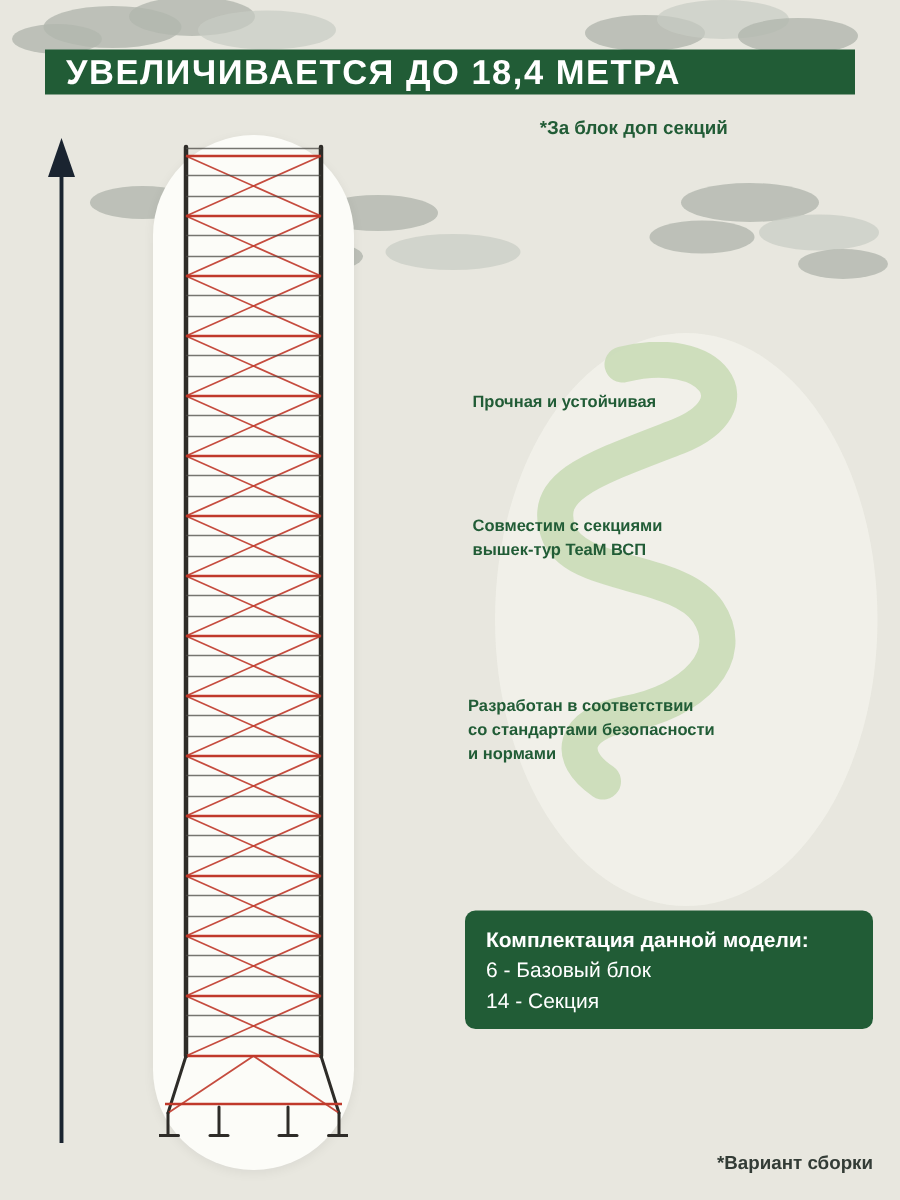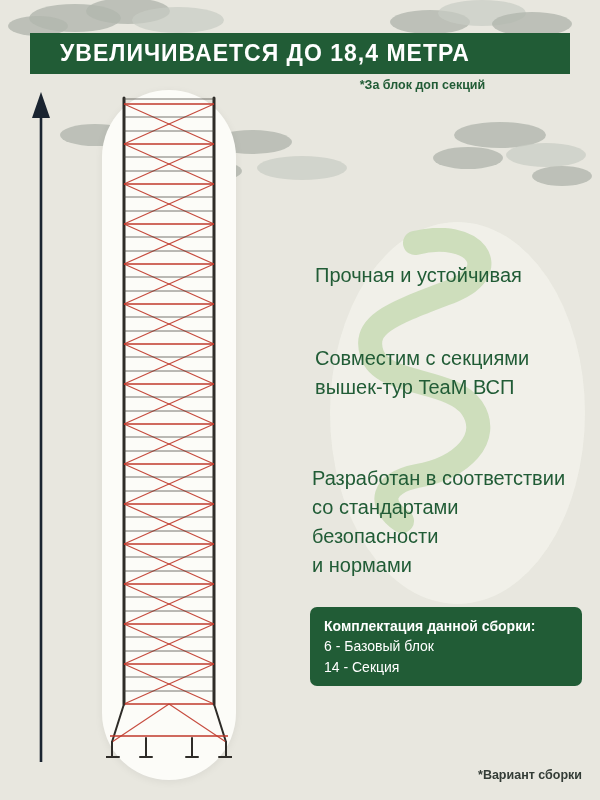--- a/index.html
+++ b/index.html
@@ -11,22 +11,22 @@
   body{font-family:"Liberation Sans",sans-serif;background:var(--bg)}
   .page{position:relative;width:600px;height:800px;overflow:hidden;background:var(--bg)}
 
   .clouds{position:absolute;left:0;top:0;z-index:0}
   .cloud{fill:var(--cloud);opacity:.8}
   .cloud.light{fill:#c8ccc3;opacity:.7}
 
   .blob{position:absolute;left:330px;top:222px;width:255px;height:382px;
     background:#f5f4ed;border-radius:50%;opacity:.68;z-index:1}
 
-  .banner{position:absolute;left:30px;top:33px;width:540px;height:41px;
-    background:var(--green);display:flex;align-items:center;padding-left:30px;z-index:4}
+  .banner{position:absolute;left:30px;top:33px;width:540px;height:30px;
+    background:var(--green);display:flex;align-items:center;padding-left:14px;z-index:4}
   .banner-title{color:#fff;font-size:23px;font-weight:700;letter-spacing:1px}
 
   .banner-note{position:absolute;left:340px;top:78px;width:165px;text-align:center;
     color:var(--green);font-size:12.5px;font-weight:600;z-index:4}
 
   .arrow-svg{position:absolute;left:28px;top:90px;z-index:3}
   .arrow-line{stroke:#1a2430;stroke-width:2.6}
   .arrow-head{fill:#1a2430}
 
   .capsule{position:absolute;left:102px;top:90px;width:134px;height:690px;
@@ -36,21 +36,21 @@
   .rail{stroke:var(--frame);stroke-width:3;stroke-linecap:round}
   .leg{stroke:var(--frame);stroke-width:2;stroke-linecap:round}
   .redline{stroke:var(--red);stroke-width:1.7}
   .redthin{stroke:var(--red);stroke-width:1.2;opacity:.9}
   .rung{stroke:#4a4843;stroke-width:1;opacity:.75}
 
   .squiggle-svg{position:absolute;left:330px;top:228px;z-index:2}
   .squiggle-path{stroke:var(--squiggle);stroke-width:24;fill:none;
     stroke-linecap:round;stroke-linejoin:round;opacity:.95}
 
-  .feature{position:absolute;color:var(--green);font-size:20px;font-weight:400;
+  .feature{position:absolute;color:var(--green);font-size:11px;font-weight:700;
     line-height:1.45;white-space:pre-line;z-index:5;width:275px}
   .feature-1{left:315px;top:261px}
   .feature-2{left:315px;top:344px}
   .feature-3{left:312px;top:464px}
 
   .kit-box{position:absolute;left:310px;top:607px;width:272px;background:var(--green);
     border-radius:7px;padding:9px 14px;z-index:5;color:#fff;font-size:14px;line-height:1.45}
   .kit-title{font-weight:700}
   .kit-item{font-weight:400}
 
@@ -160,20 +160,20 @@
   </svg>
 
   <div class="feature feature-1">Прочная и устойчивая</div>
   <div class="feature feature-3">Разработан в соответствии
 со стандартами безопасности
 и нормами</div>
   <div class="feature feature-2">Совместим с секциями
 вышек-тур TeaM ВСП</div>
 
   <div class="kit-box">
-    <div class="kit-title">Комплектация данной сборки:</div>
+    <div class="kit-title">Комплектация данной модели:</div>
     <div class="kit-item">6 - Базовый блок</div>
     <div class="kit-item">14 - Секция</div>
   </div>
 
   <div class="footnote">*Вариант сборки</div>
 
 </div>
 
 </body></html>

